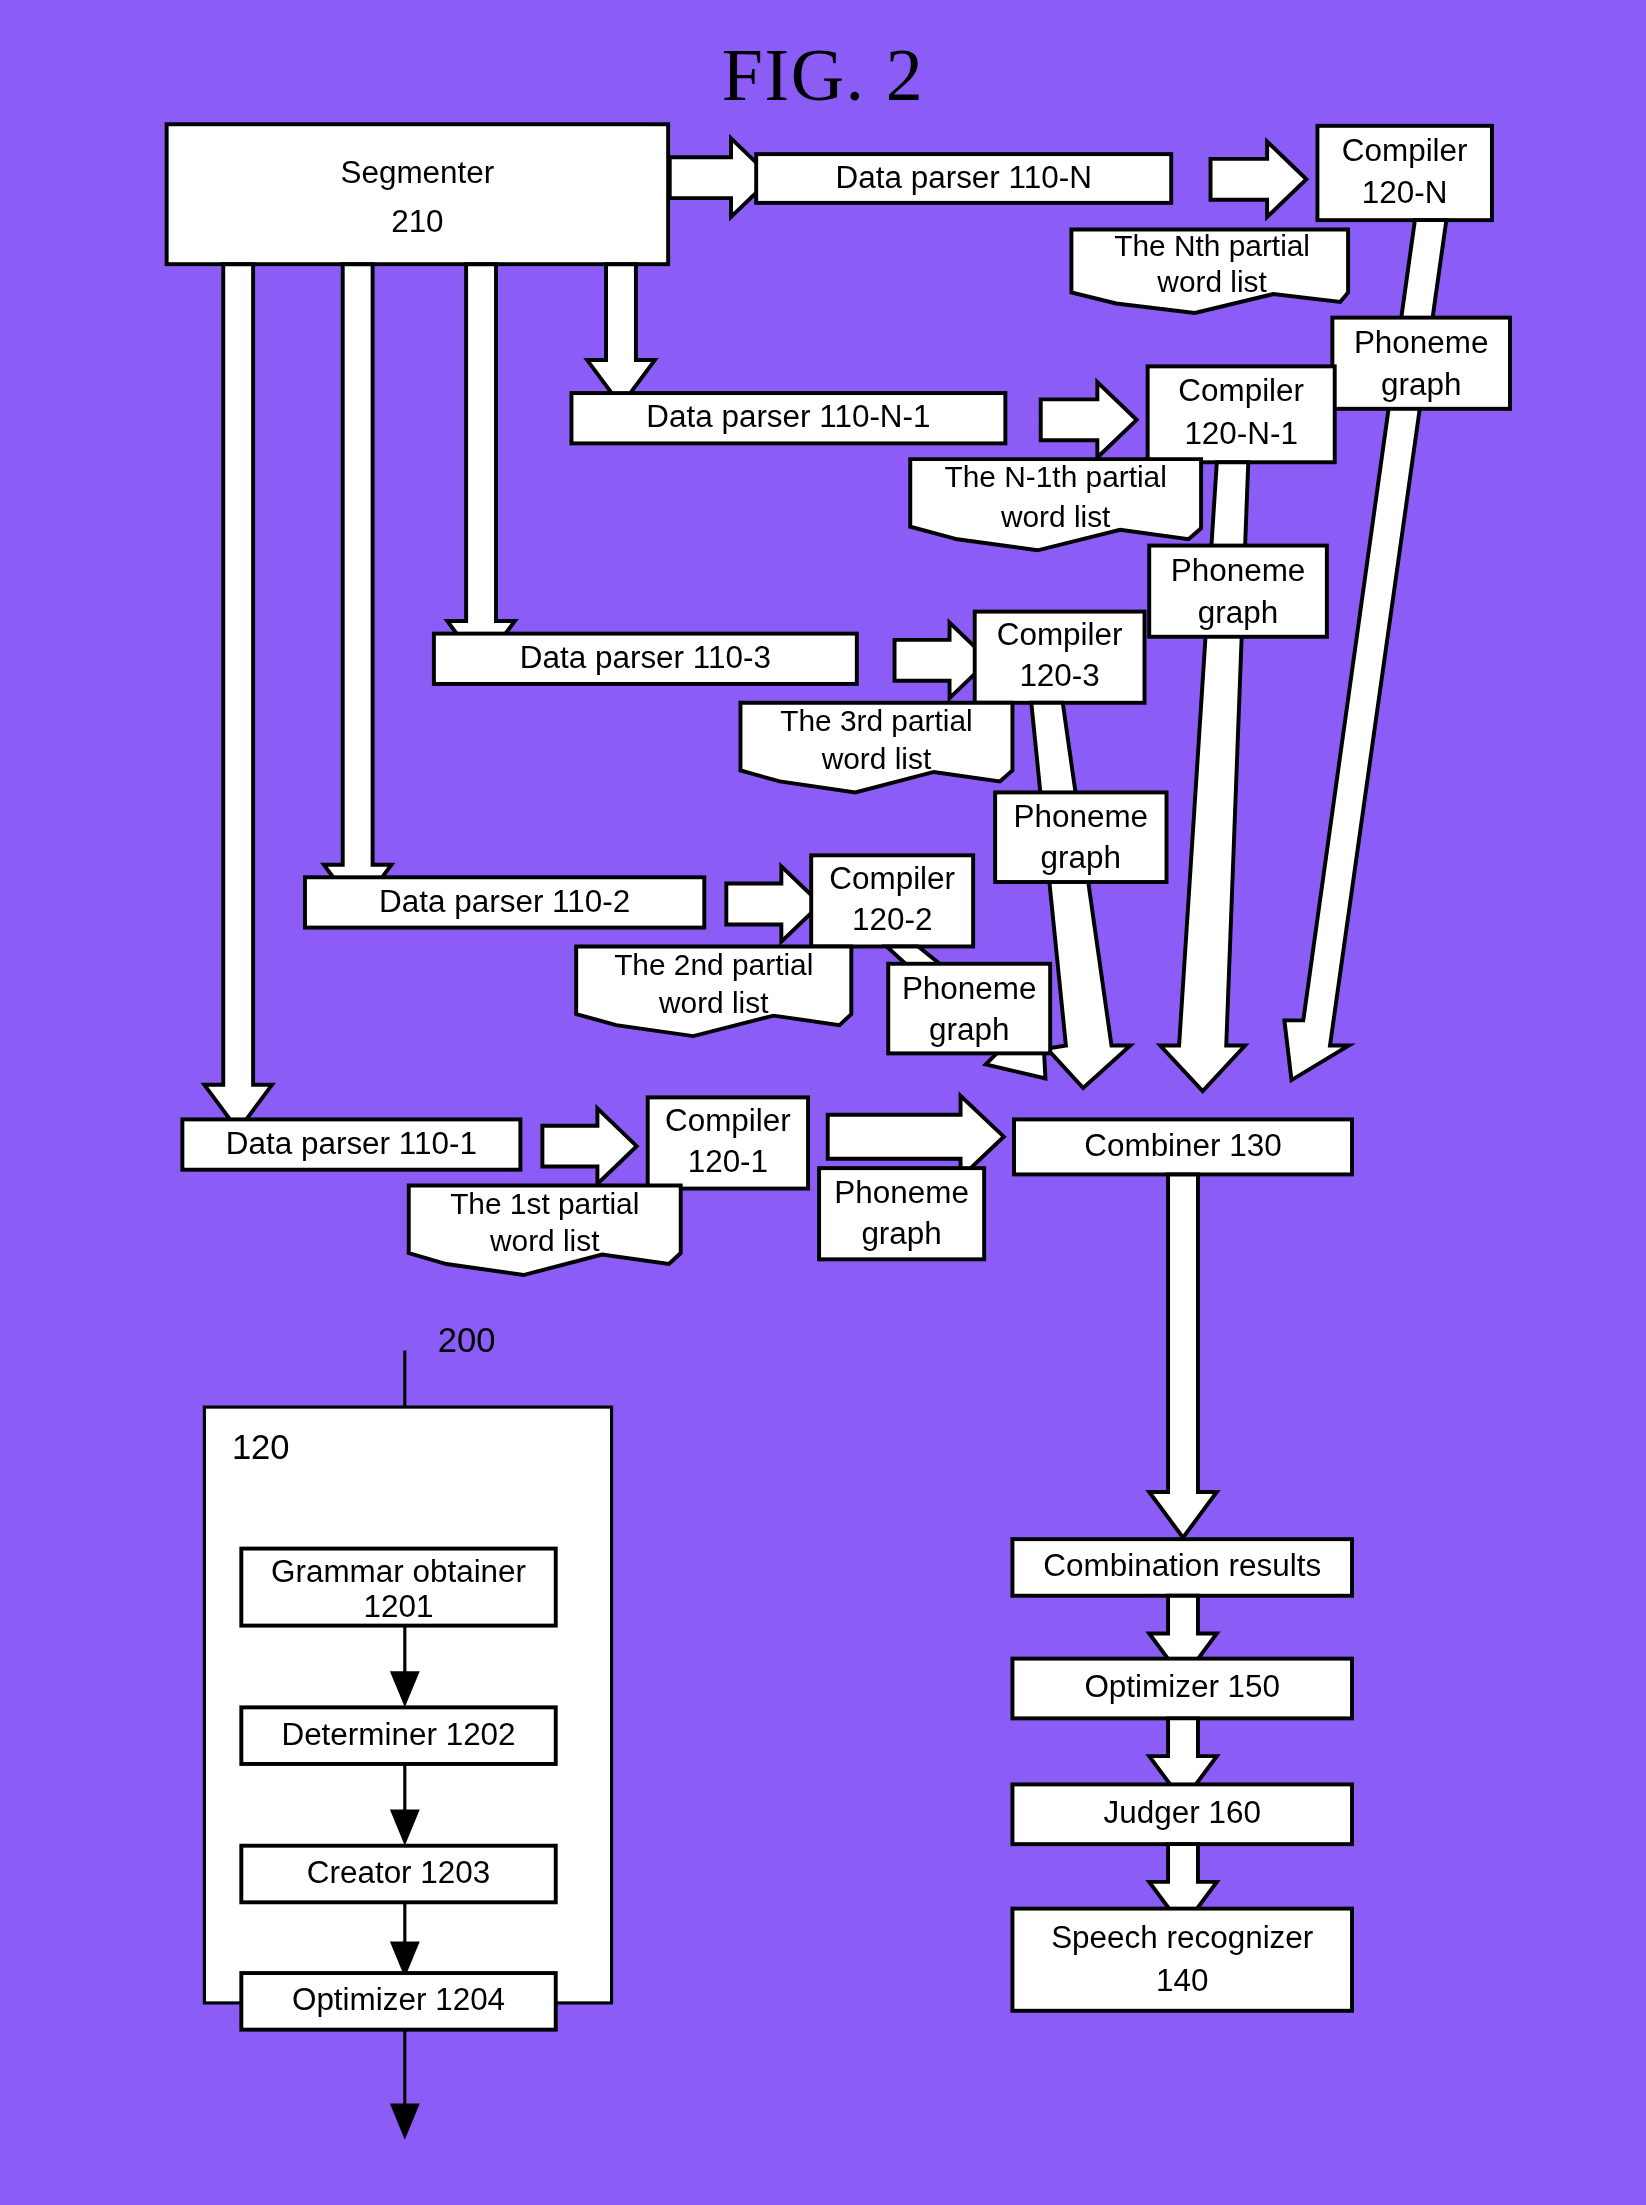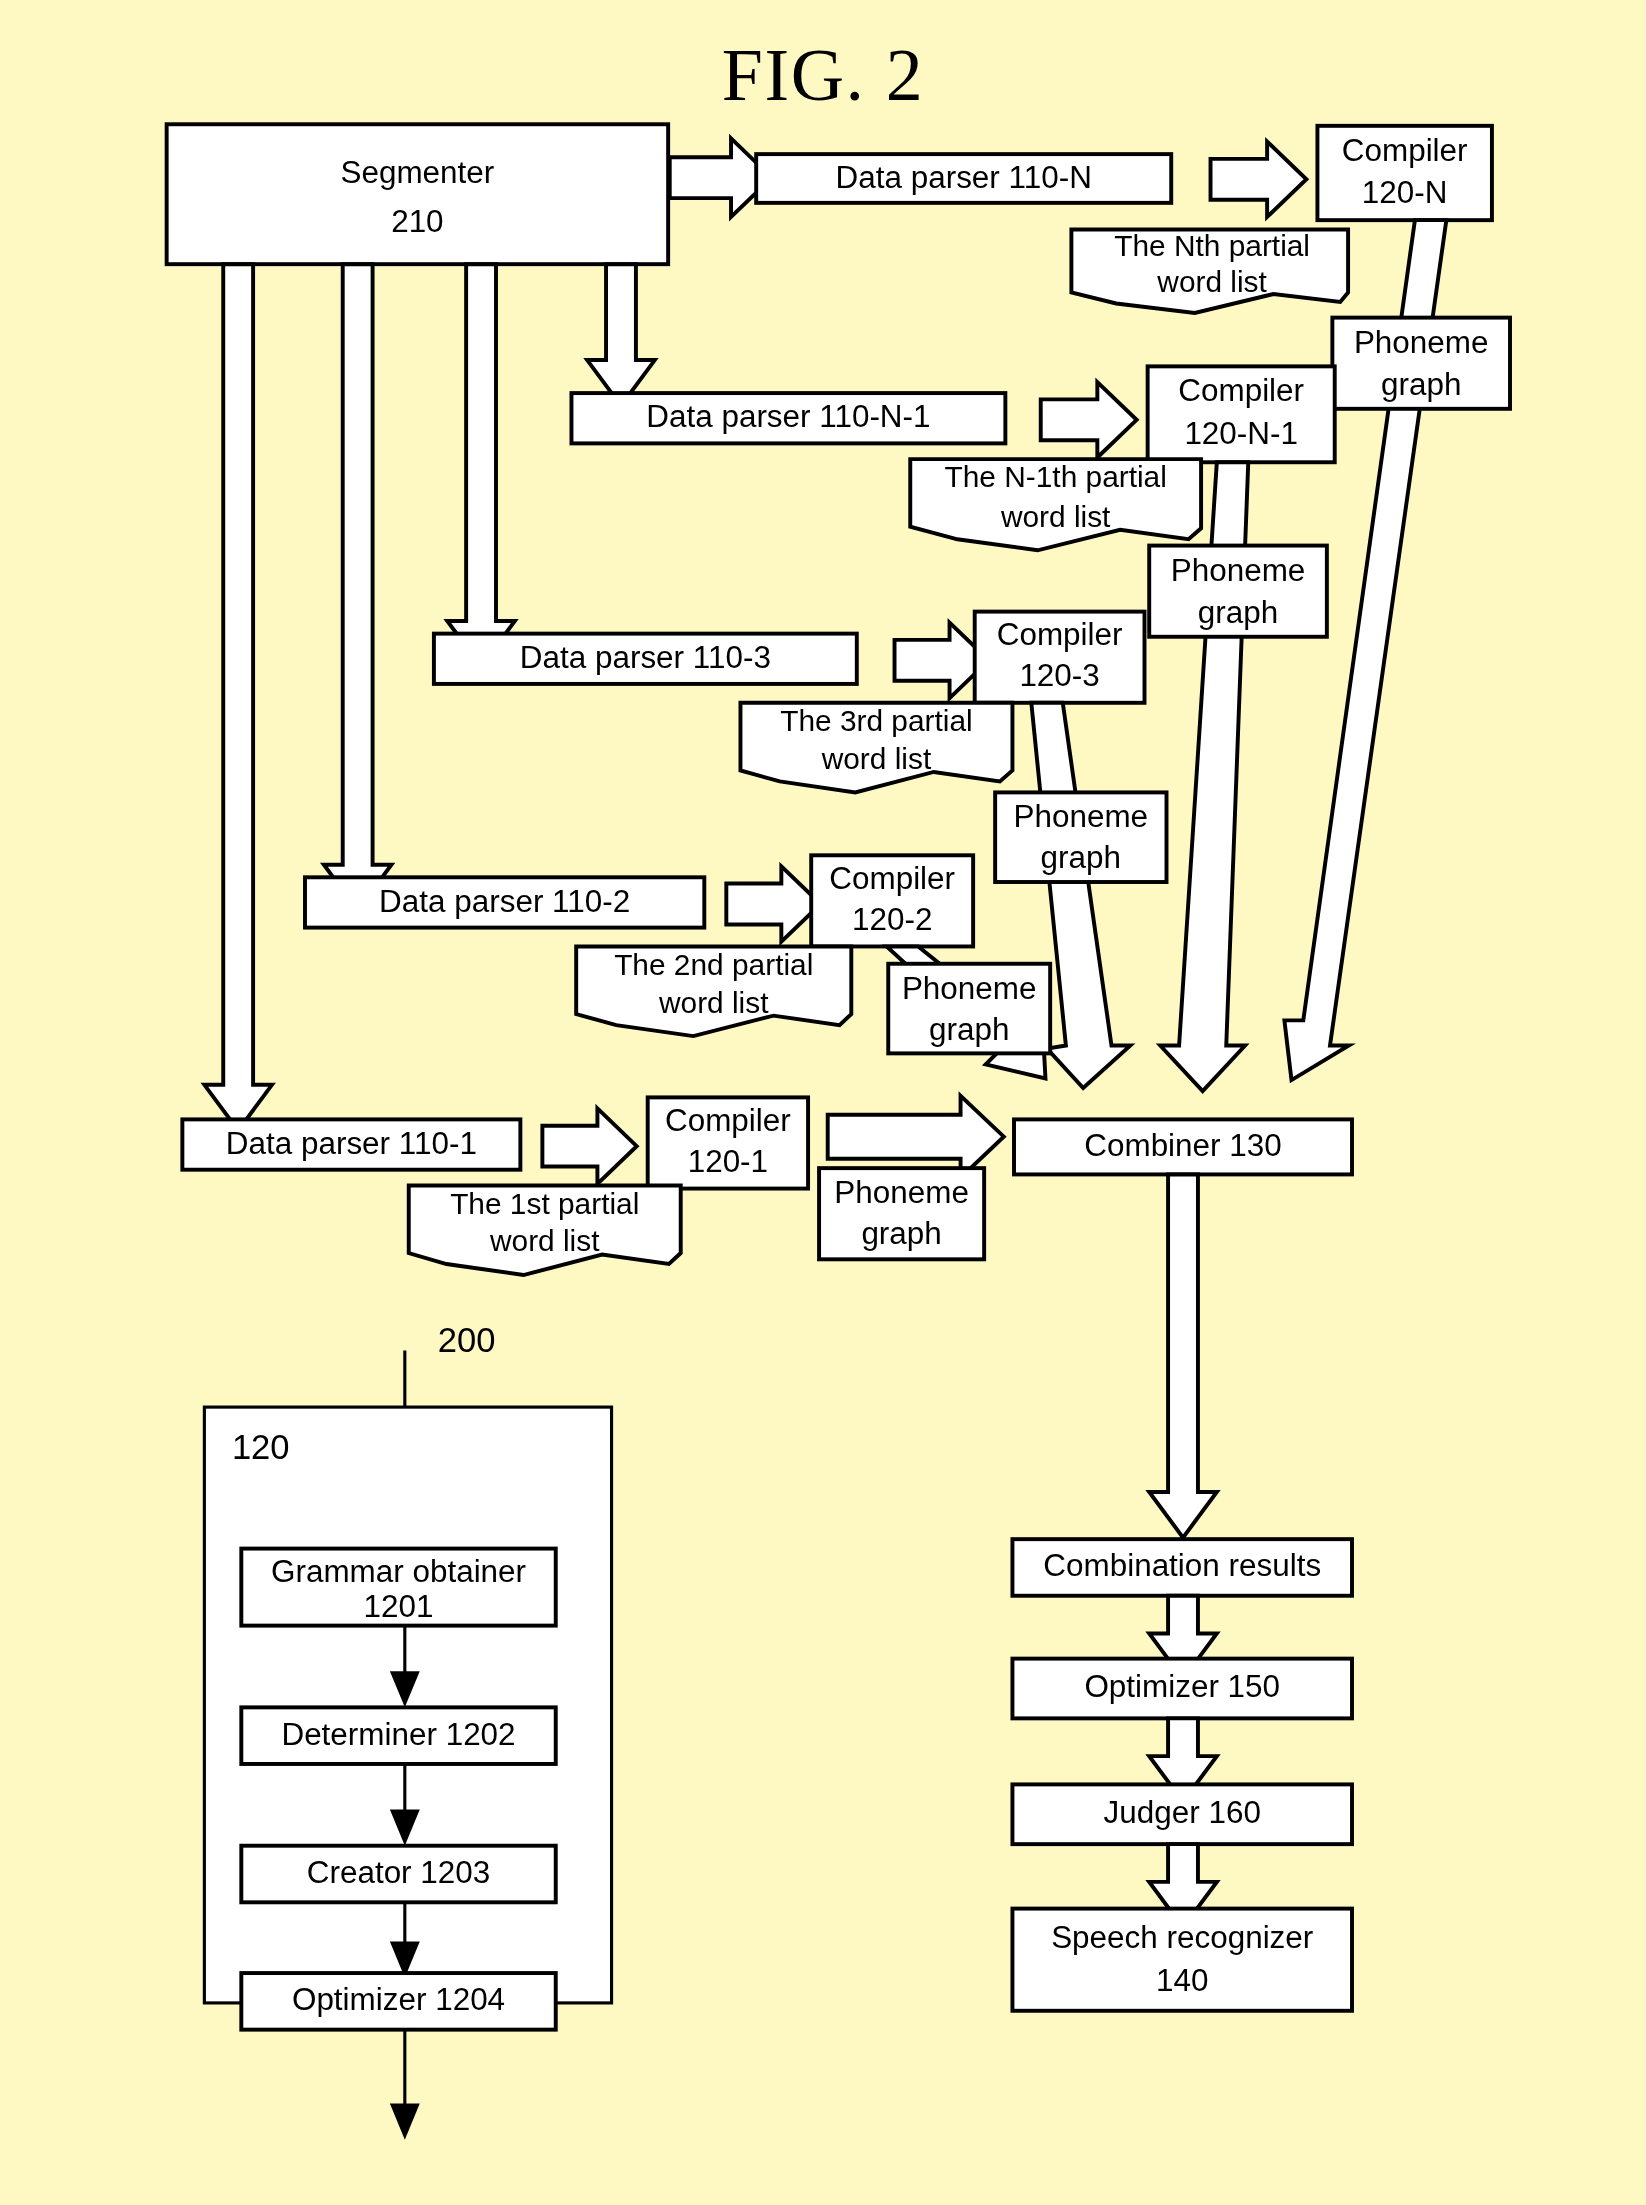--- a/index.html
+++ b/index.html
@@ -5,21 +5,21 @@
 <style>
   html, body {
     margin: 0;
     padding: 0;
     background: #ffffff;
   }
   #page {
     position: relative;
     width: 1646px;
     height: 2205px;
-    background: #fef9c3;
+    background: #8b5cf6;
     font-family: "Liberation Sans", sans-serif;
     overflow: hidden;
   }
   svg.sheet {
     position: absolute;
     top: 0;
     left: 0;
     width: 1646px;
     height: 2205px;
     display: block;

